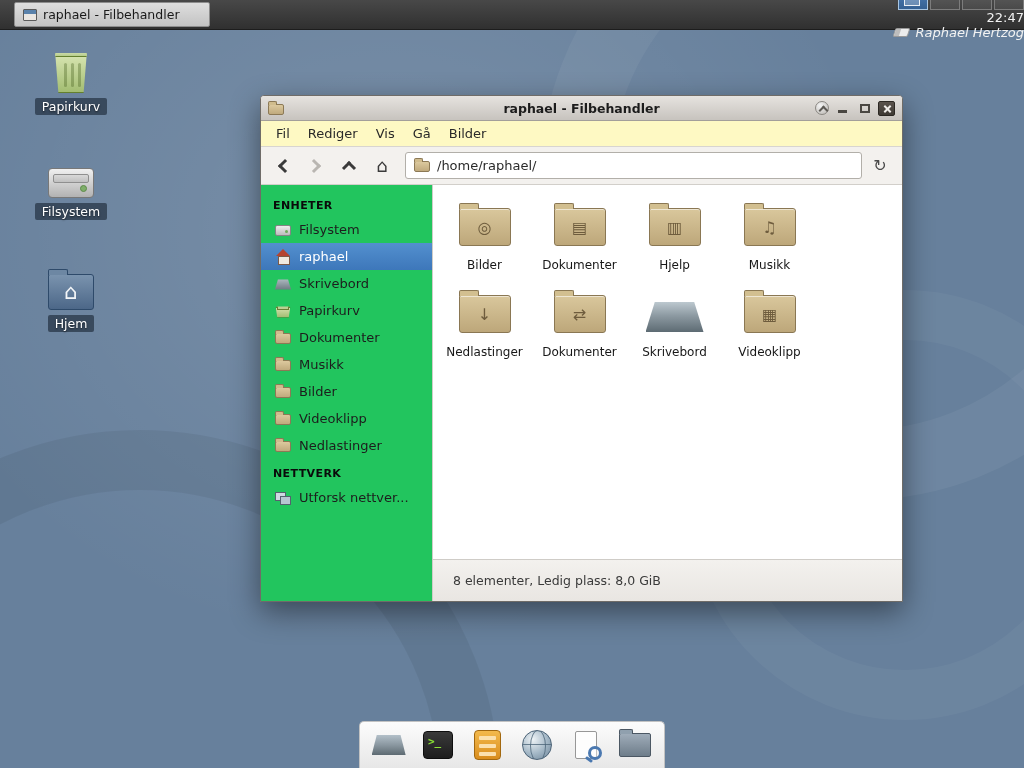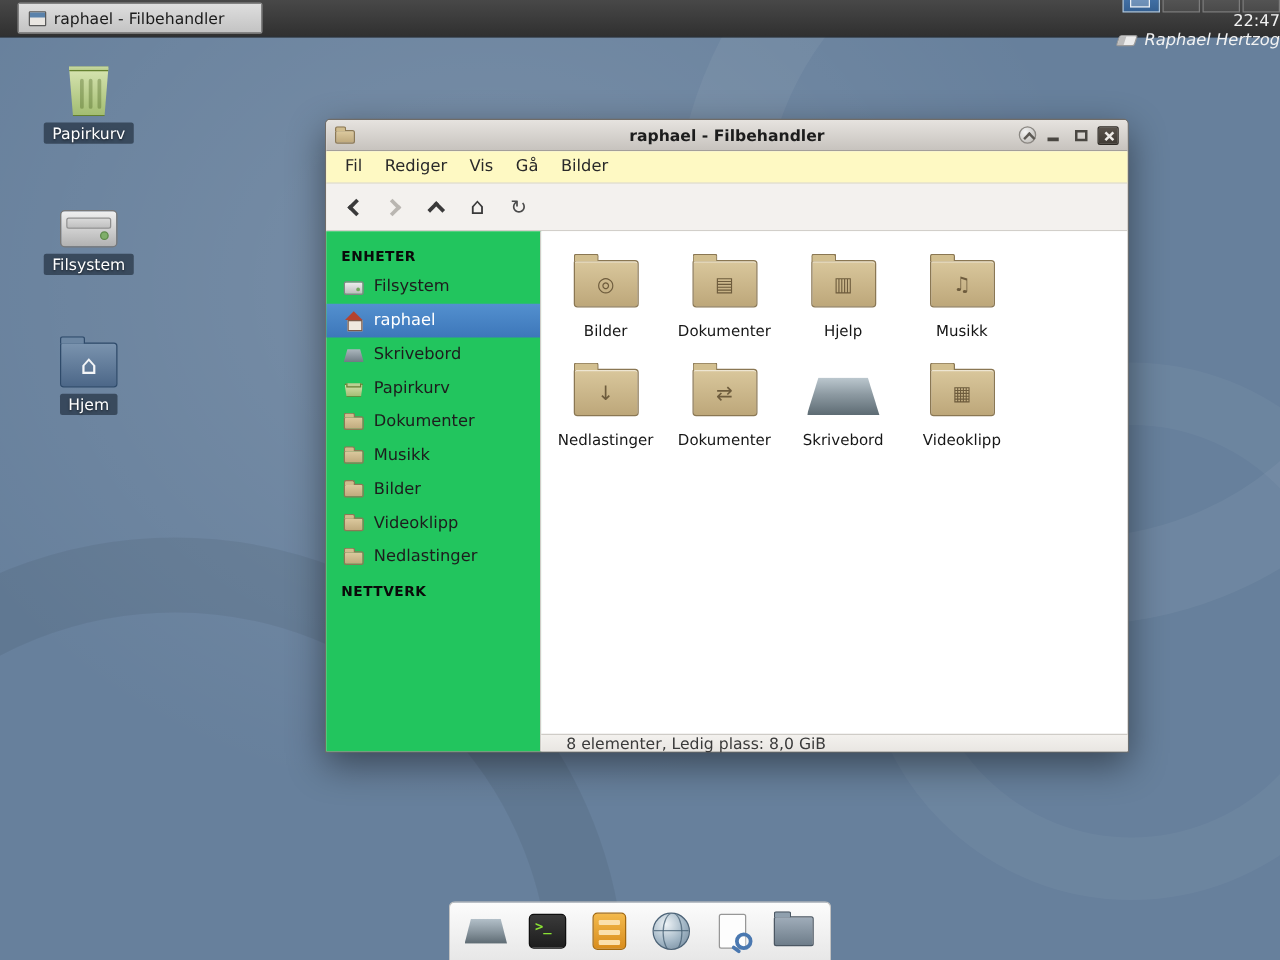--- a/index.html
+++ b/index.html
@@ -117,21 +117,21 @@
   .file-icon[data-icon="folder"]{width:52px;height:38px;background:linear-gradient(#d9c79c,#bda77a);
     border:1px solid #8a7753;border-radius:2px 3px 3px 3px;box-shadow:inset 0 1px 0 rgba(255,255,255,.55);}
   .file-icon[data-icon="folder"]::before{content:"";position:absolute;top:-6px;left:-1px;width:18px;height:5px;
     background:#d2bf90;border:1px solid #8a7753;border-bottom:none;border-radius:2px 2px 0 0;}
   .file-icon[data-icon="desktop"]{width:58px;height:30px;margin-top:6px;
     background:linear-gradient(#bcc8cf 0%,#8d9aa2 45%,#5d6b73 100%);
     clip-path:polygon(16% 0,84% 0,100% 100%,0 100%);}
   .emblem{position:absolute;left:0;right:0;top:9px;text-align:center;font-size:16px;color:#6e5c3d;line-height:1.2;}
   .file-label{margin-top:3px;font-size:12px;color:#171717;}
 
-  .statusbar{height:14px;flex:none;background:linear-gradient(#f3f1ee,#e9e6e2);border-top:1px solid #cfccc7;
+  .statusbar{height:42px;flex:none;background:linear-gradient(#f3f1ee,#e9e6e2);border-top:1px solid #cfccc7;
     display:flex;align-items:center;padding-left:20px;font-size:12.5px;color:#3a3a3a;}
 
   
   .dock{position:absolute;left:50%;transform:translateX(-50%);bottom:0;width:306px;height:47px;
     background:linear-gradient(#fcfcfc,#e7e7e7);border:1px solid #c2c2c2;border-bottom:none;border-radius:5px 5px 0 0;
     display:flex;align-items:center;justify-content:space-around;padding:0 4px;z-index:50;}
   .dock-item{width:42px;height:40px;display:flex;align-items:center;justify-content:center;border-radius:4px;position:relative;}
   .dk-desktop{width:34px;height:20px;background:linear-gradient(#b3c0c9 0%,#8a97a0 50%,#5d6a72 100%);clip-path:polygon(15% 0,85% 0,100% 100%,0 100%);}
   .dk-term{width:30px;height:28px;background:linear-gradient(#3a3a3a,#1d1d1d);border:1px solid #0e0e0e;border-radius:4px;
     color:#8ae234;font-family:"DejaVu Sans Mono", monospace;font-size:11px;font-weight:bold;padding:3px 0 0 4px;}
@@ -221,20 +221,24 @@
       </span>
     <span class="tbtn">
         <span class="chev chev-right"></span>
       </span>
     <span class="tbtn">
         <span class="chev chev-up"></span>
       </span>
     <span class="tbtn">
         <span class="home-glyph">⌂</span>
       </span>
+    <div class="pathbar">
+      <span class="si" data-icon="folder"></span>
+      <span>/home/raphael/</span>
+    </div>
     <span class="tbtn">
         <span class="refresh-glyph">↻</span>
       </span>
   </div>
 
   <div class="win-body">
     <div class="sidebar">
       <div class="section-header">ENHETER</div>
       <div class="srow">
         <span class="si" data-icon="drive"></span>
@@ -268,20 +272,24 @@
       <div class="srow">
         <span class="si" data-icon="folder"></span>
         <span>Videoklipp</span>
       </div>
       <div class="srow">
         <span class="si" data-icon="folder"></span>
         <span>Nedlastinger</span>
       </div>
 
       <div class="section-header">NETTVERK</div>
+      <div class="srow">
+        <span class="si" data-icon="network"></span>
+        <span>Utforsk nettver...</span>
+      </div>
     </div>
 
     <div class="main-col">
       <div class="files">
 
         <div class="file">
           <div class="file-iconwrap">
             <div class="file-icon" data-icon="folder">
               <span class="emblem">◎</span>
             </div>

